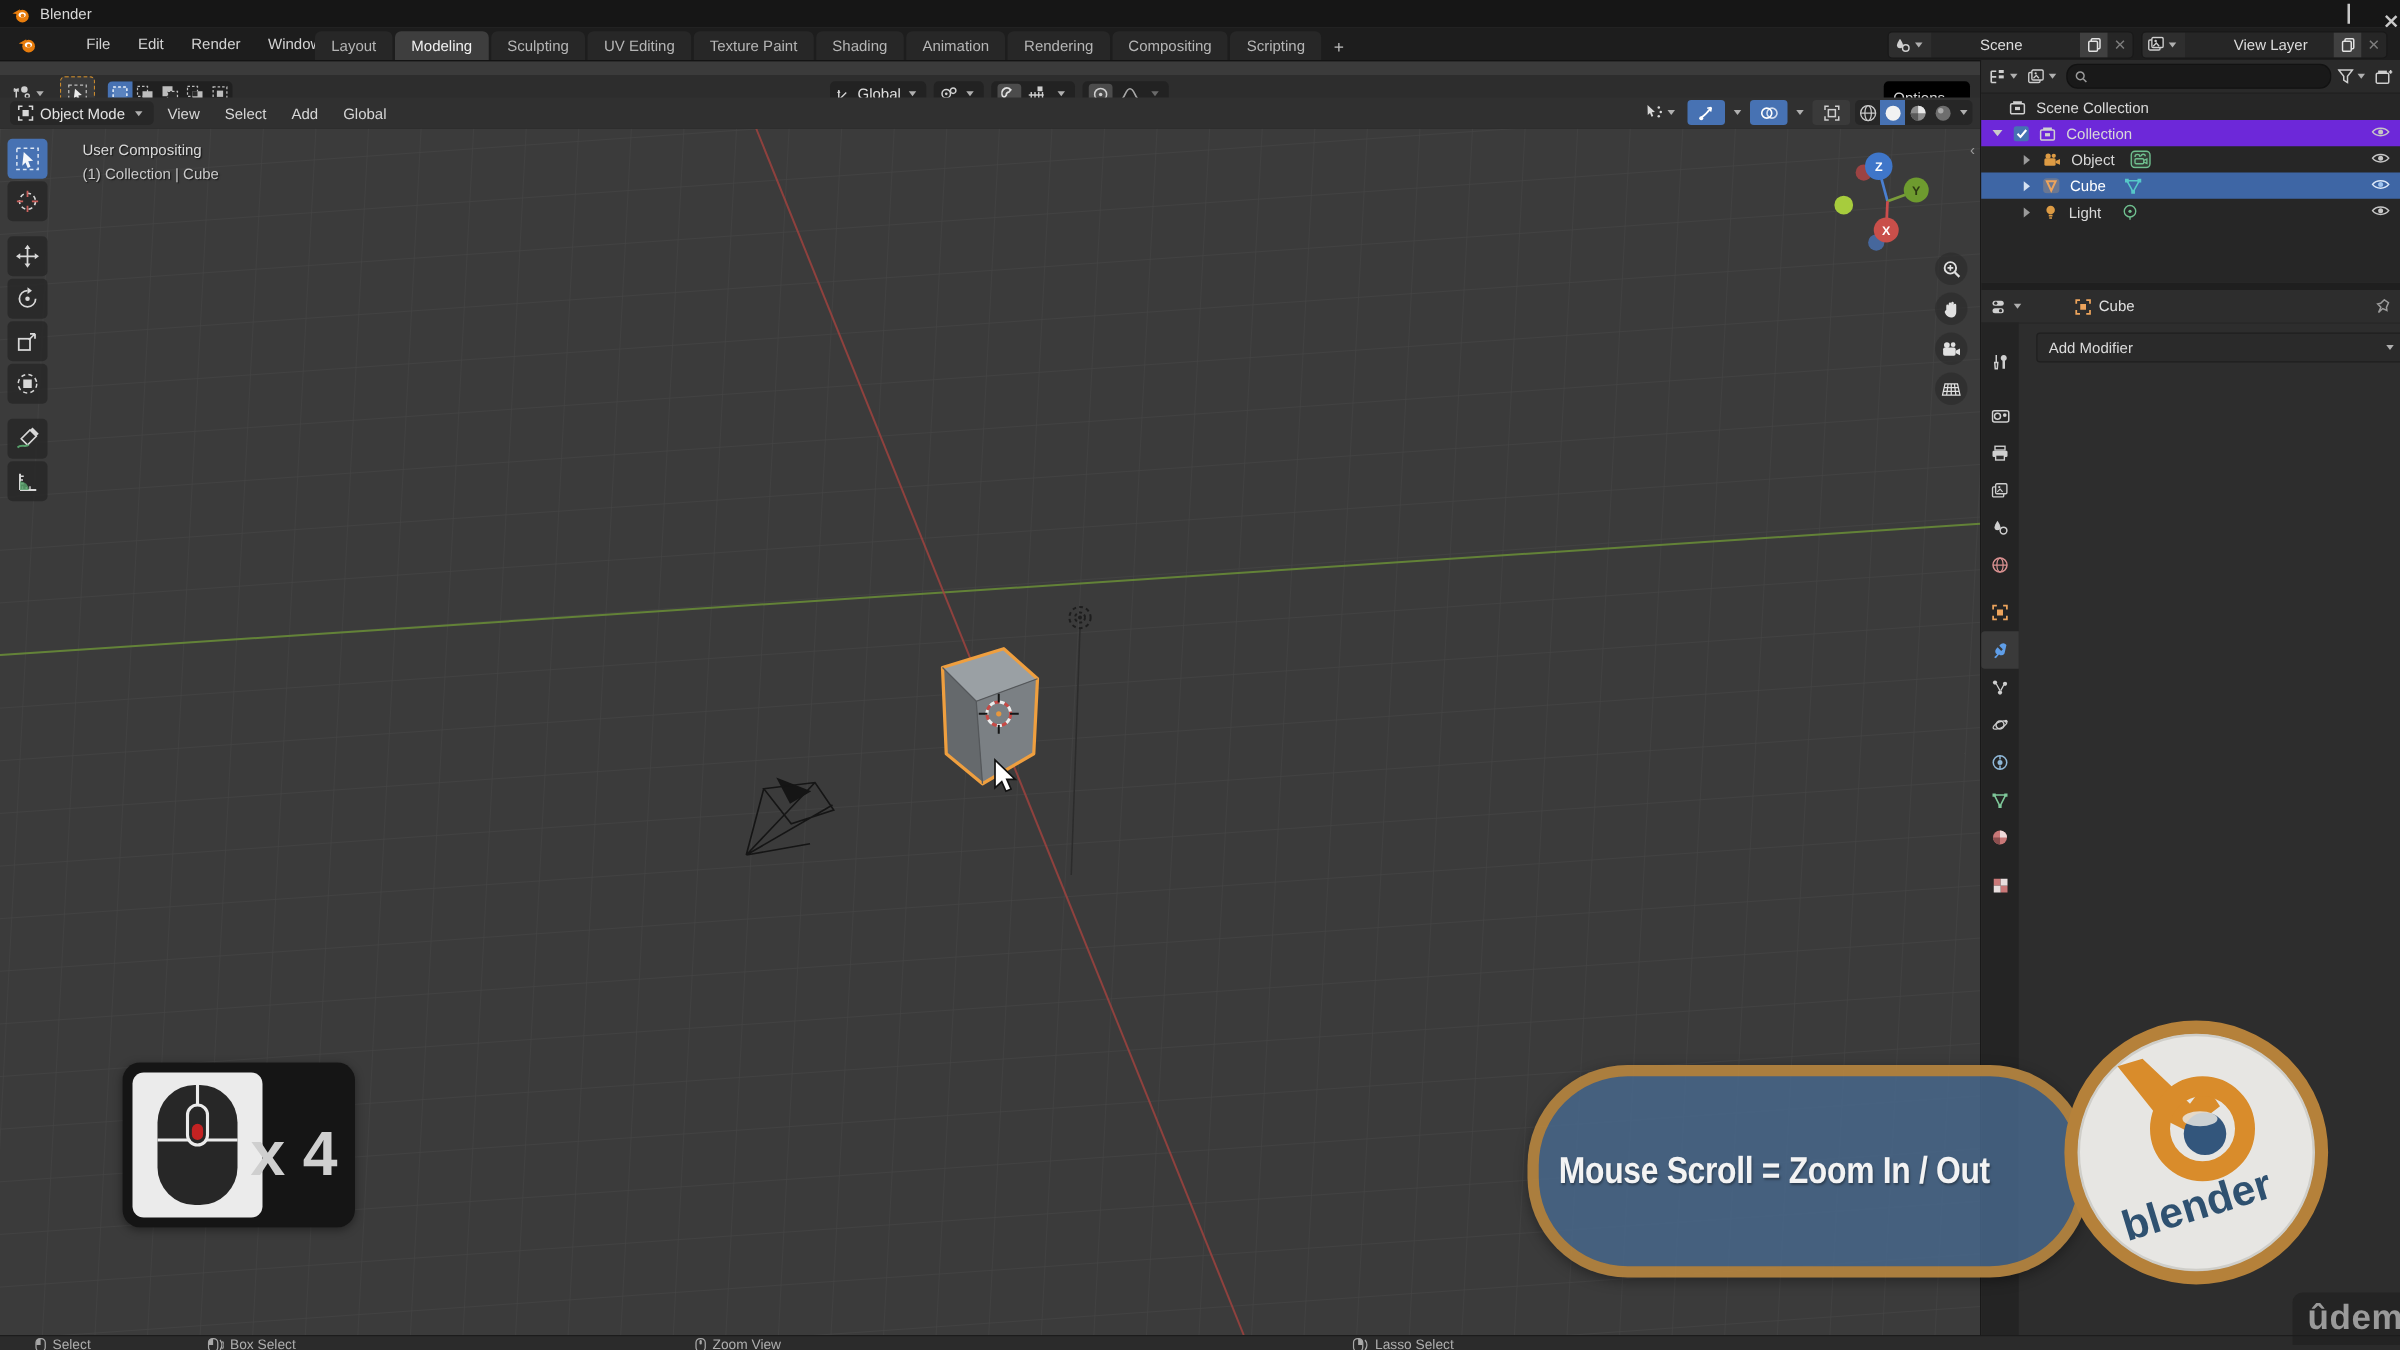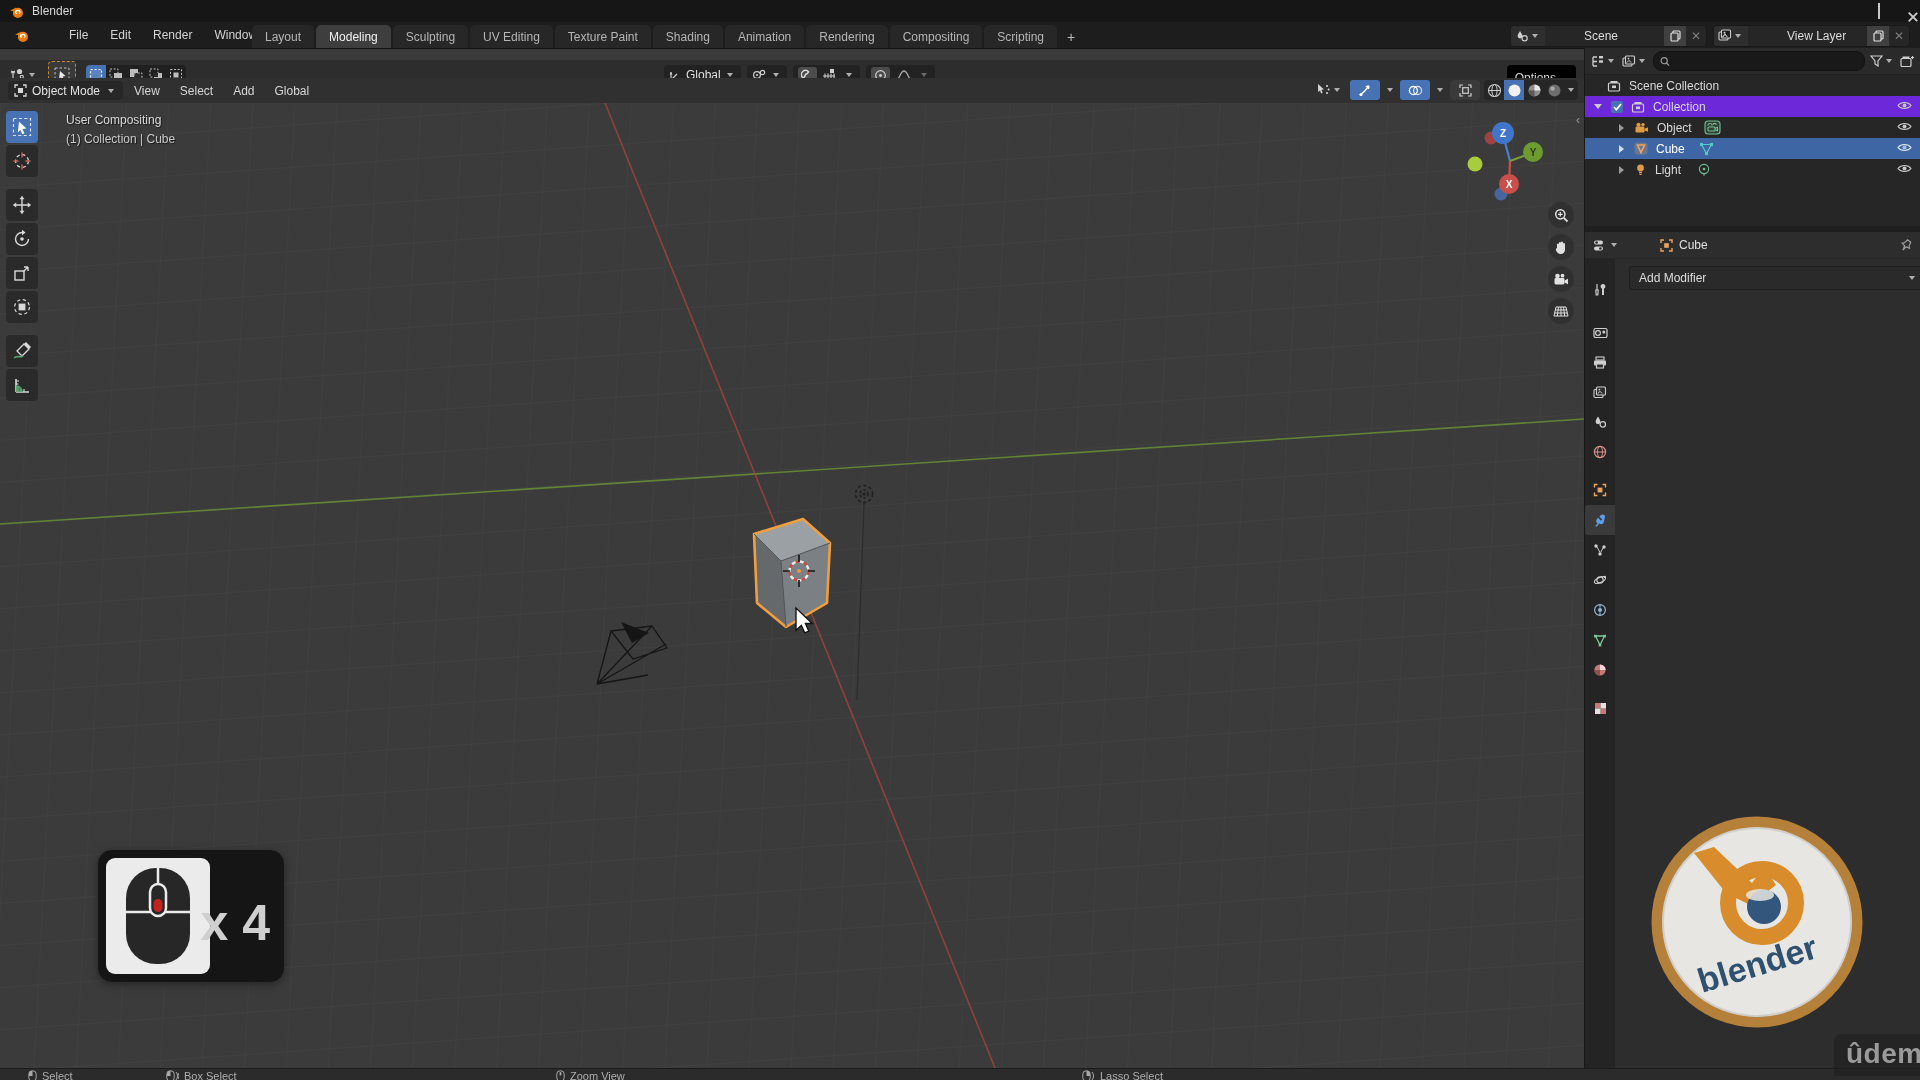--- a/index.html
+++ b/index.html
@@ -842,20 +842,23 @@
       <svg width="72" height="100" viewBox="0 0 72 100">
         <rect x="4" y="2" width="64" height="96" rx="30" fill="#272727"></rect>
         <path d="M36 2 V46 M4 46 H68" stroke="#ebebeb" stroke-width="2.5"></path>
         <rect x="28" y="18" width="16" height="32" rx="8" fill="#272727" stroke="#ebebeb" stroke-width="2.5"></rect>
         <rect x="31.5" y="33" width="9" height="13" rx="4.5" fill="#c32222"></rect>
       </svg>
     </div>
     <span id="mousecount">x 4</span>
   </div>
 
+  <div class="abs" id="banner">
+    <span id="bannertext">Mouse Scroll = Zoom In / Out</span>
+  </div>
 
   <div class="abs" id="brandbadge">
     <svg width="220" height="220" viewBox="0 0 220 220">
       <circle cx="107" cy="107" r="100" fill="#e7e6e3" stroke="#b5813a" stroke-width="11"></circle>
       <circle cx="107" cy="107" r="94" fill="none" stroke="#cfcec9" stroke-width="2"></circle>
       <g>
         <polygon points="44,38 64,32 102,68 114,52 126,70 100,90 76,78" fill="#d98c2b"></polygon>
         <circle cx="112" cy="88" r="34" fill="none" stroke="#d98c2b" stroke-width="16"></circle>
         <circle cx="114" cy="92" r="17" fill="#33567c"></circle>
         <ellipse cx="110" cy="80" rx="14" ry="6" fill="#e7e6e3" opacity=".85"></ellipse>

